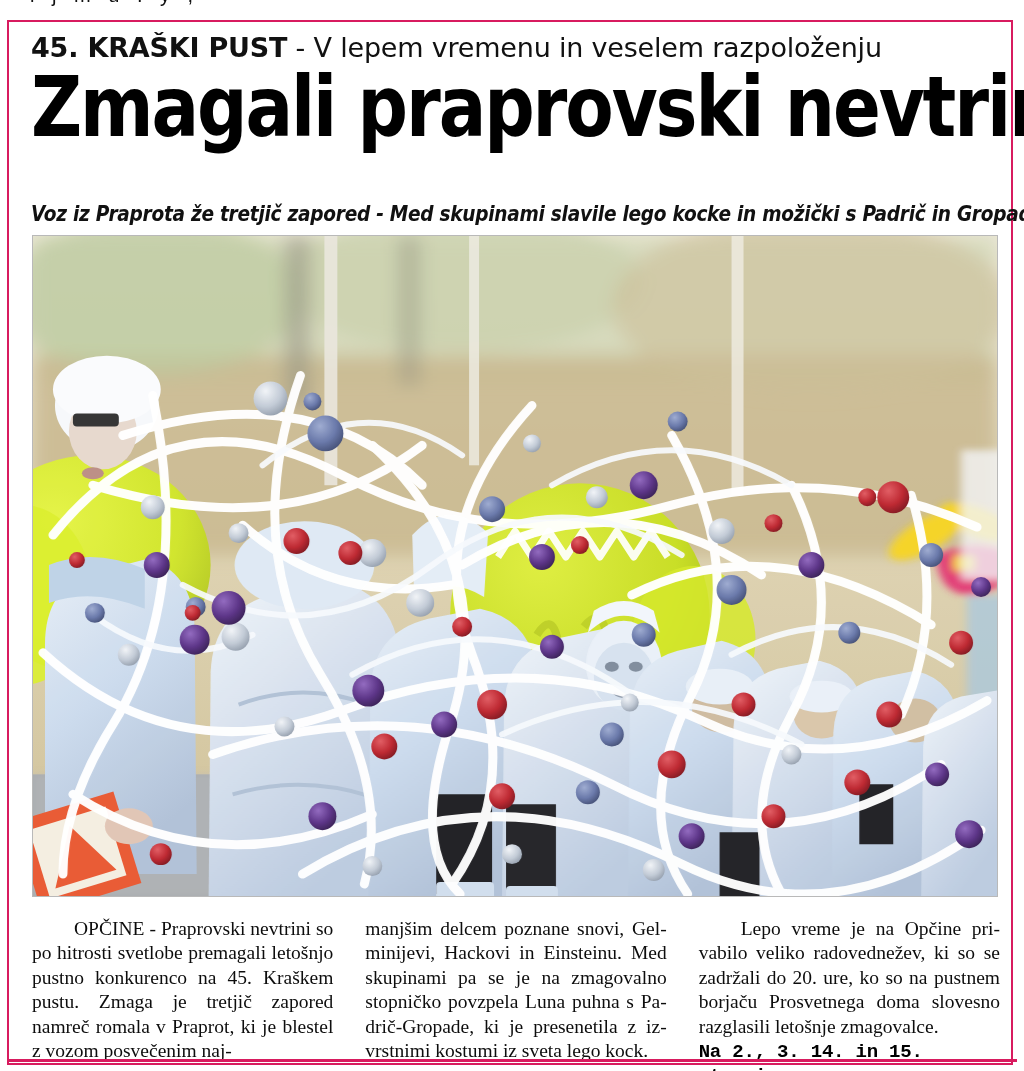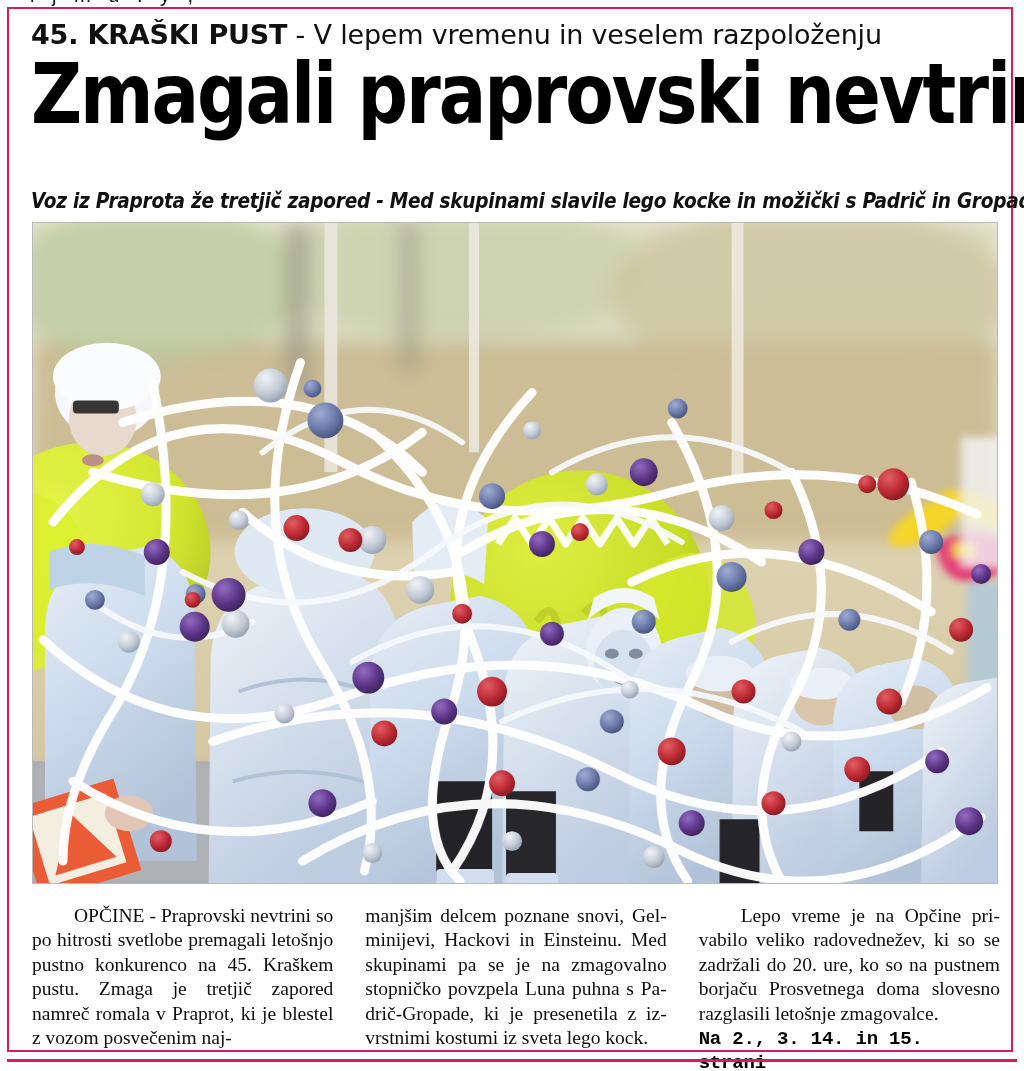--- a/index.html
+++ b/index.html
@@ -13,21 +13,21 @@
     position: relative;
     overflow: hidden;
     font-family: "Liberation Sans", sans-serif;
     -webkit-font-smoothing: antialiased;
   }
 
   
   #page-frame {
     position: absolute;
     left: 7px;
-    top: 7px;
+    top: 20px;
     width: 1006px;
     height: 1045px;
     border: 2px solid #d81b5f;
     background: #ffffff;
     box-sizing: border-box;
   }
   #bottom-rule {
     position: absolute;
     left: 7px;
     top: 1059px;

